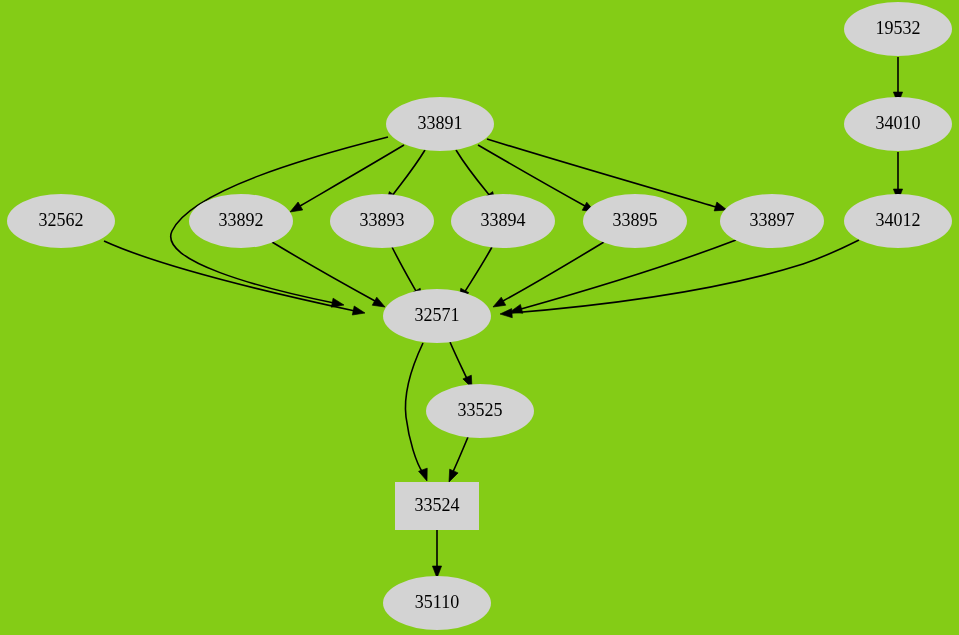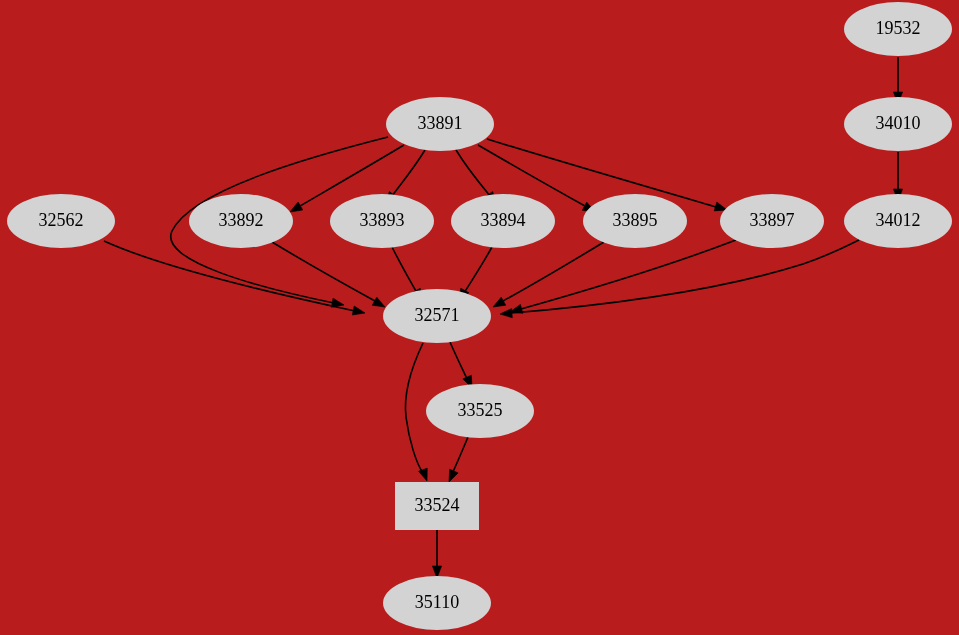--- a/index.html
+++ b/index.html
@@ -39,21 +39,21 @@
   }
   .edge-head {
     fill: #000000;
     stroke: #000000;
     stroke-width: 0.6px;
   }
 </style>
 </head>
 <body>
 
-<div id="graph-canvas" style="background: #b91c1c;">
+<div id="graph-canvas" style="background: #84cc16;">
   <svg id="graph-svg" viewBox="0 0 959 635" xmlns="http://www.w3.org/2000/svg">
     <g id="edges-layer">
         <g>
           <path class="edge-path" d="M898,57 C898,73 898,82 898,96" stroke="#000000"></path>
           <polygon points="0,0 -12,-4.6 -12,4.6" class="edge-head" fill="#000000" stroke="#000000" transform="translate(898,104) rotate(90)"></polygon>
         </g>
         <g>
           <path class="edge-path" d="M898,152 C898,168 898,177 898,193" stroke="#000000"></path>
           <polygon points="0,0 -12,-4.6 -12,4.6" class="edge-head" fill="#000000" stroke="#000000" transform="translate(898,201) rotate(90)"></polygon>
         </g>

